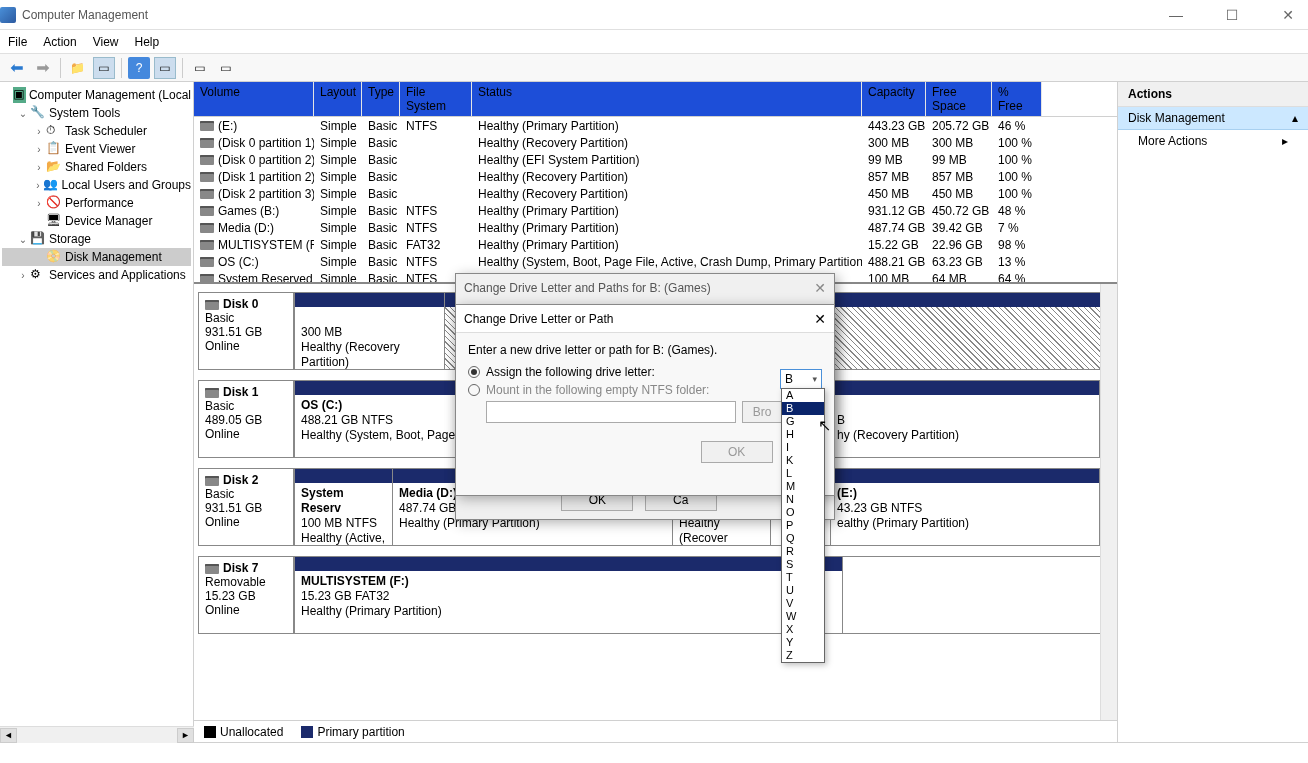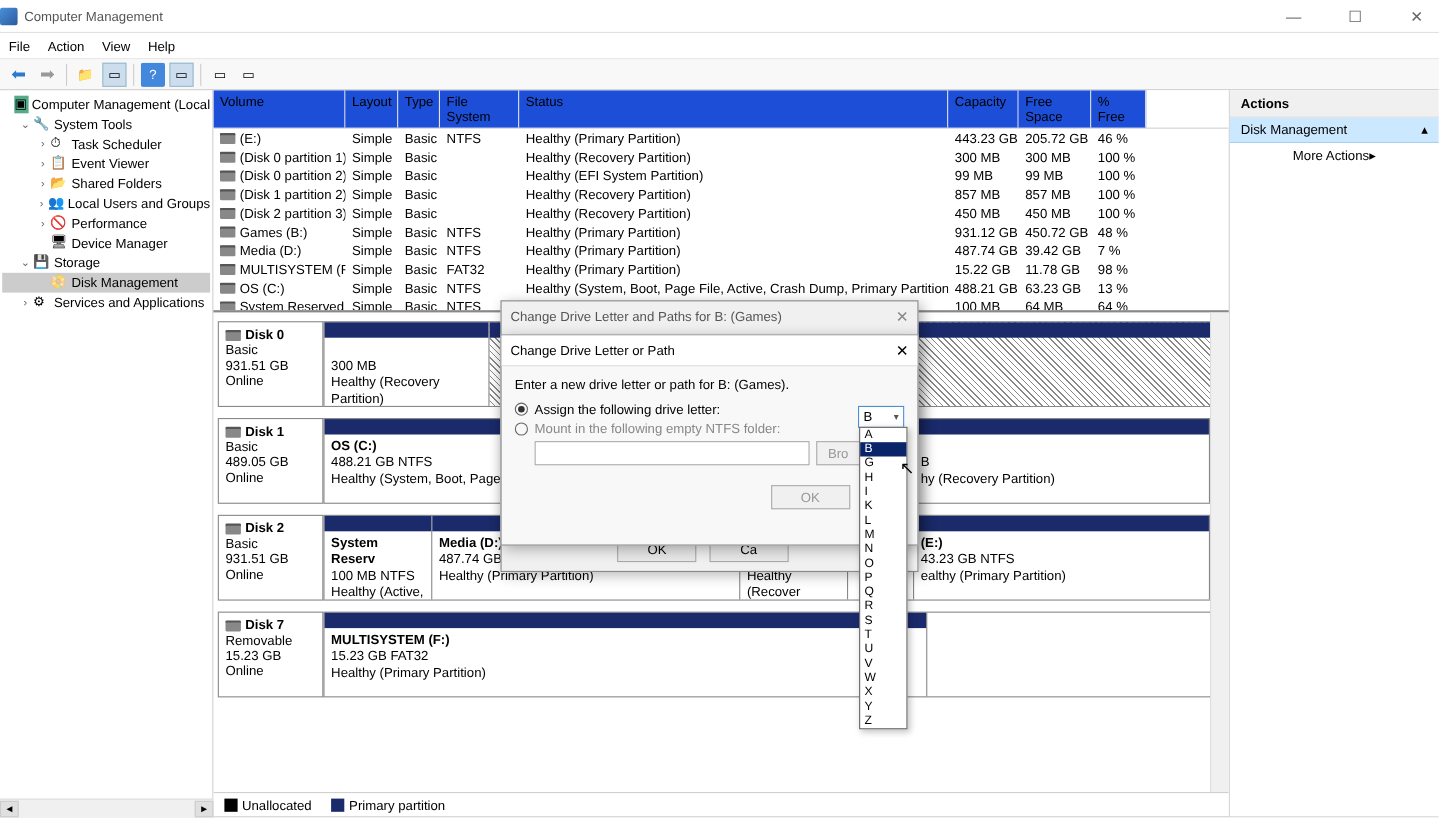--- a/index.html
+++ b/index.html
@@ -35,21 +35,21 @@
 .disk-bar { flex:1; border:1px solid #888; display:flex; position:relative; }
 .disk-bar { padding-top:0; }
 .seg-hdr { height:14px; background:#1b2a6b; }
 .seg-body { padding:3px 6px; font-size:12px; line-height:15px; }
 .hatched { background: repeating-linear-gradient(45deg,#fff,#fff 3px,#888 3px,#888 4px); }
 .legend { position:absolute; bottom:0; left:0; right:0; height:22px; border-top:1px solid #d0d0d0; display:flex; align-items:center; padding:0 10px; gap:18px; background:#fff;}
 .legend .sw { width:12px; height:12px; display:inline-block; margin-right:4px; vertical-align:middle; }
 .actions { width:190px; background:#fff; }
 .actions-hdr { background:#f0f0f0; padding:5px 10px; font-weight:bold; border-bottom:1px solid #ddd; }
 .actions-sel { background:#cce8ff; padding:4px 10px; display:flex; justify-content:space-between; align-items:center; border-bottom:1px solid #a8d0f0; }
-.actions-item { padding:4px 20px; display:flex; justify-content:center; }
+.actions-item { padding:4px 20px; display:flex; justify-content:space-between; }
 .statusbar { height:20px; border-top:1px solid #d0d0d0; }
 .hscroll { height:17px; background:#f0f0f0; border-top:1px solid #ddd; display:flex; align-items:center; }
 .hscroll .arr { width:17px; height:15px; background:#e0e0e0; border:1px solid #ccc; text-align:center; font-size:9px; line-height:13px; }
 
 
 .dialog { position:absolute; background:#f0f0f0; border:1px solid #888; box-shadow:3px 3px 12px rgba(0,0,0,.3); }
 .dlg1 { left:455px; top:273px; width:380px; height:247px; }
 .dlg-title { height:28px; display:flex; align-items:center; padding:0 8px; justify-content:space-between; color:#555; }
 .dlg2 { left:455px; top:304px; width:380px; height:192px; background:#f8f8f8; }
 .dlg2 .dlg-title { background:#fff; border-bottom:1px solid #ddd; color:#000;}
@@ -245,21 +245,21 @@
             <div class="col-free">39.42 GB</div>
             <div class="col-pfree">7 %</div>
           </div>
           <div class="vol-row">
             <div class="col-vol"><span class="disk-icon"></span>MULTISYSTEM (F:)</div>
             <div class="col-layout">Simple</div>
             <div class="col-type">Basic</div>
             <div class="col-fs">FAT32</div>
             <div class="col-status">Healthy (Primary Partition)</div>
             <div class="col-cap">15.22 GB</div>
-            <div class="col-free">11.78 GB</div>
+            <div class="col-free">22.96 GB</div>
             <div class="col-pfree">98 %</div>
           </div>
           <div class="vol-row">
             <div class="col-vol"><span class="disk-icon"></span>OS (C:)</div>
             <div class="col-layout">Simple</div>
             <div class="col-type">Basic</div>
             <div class="col-fs">NTFS</div>
             <div class="col-status">Healthy (System, Boot, Page File, Active, Crash Dump, Primary Partition)</div>
             <div class="col-cap">488.21 GB</div>
             <div class="col-free">63.23 GB</div>

